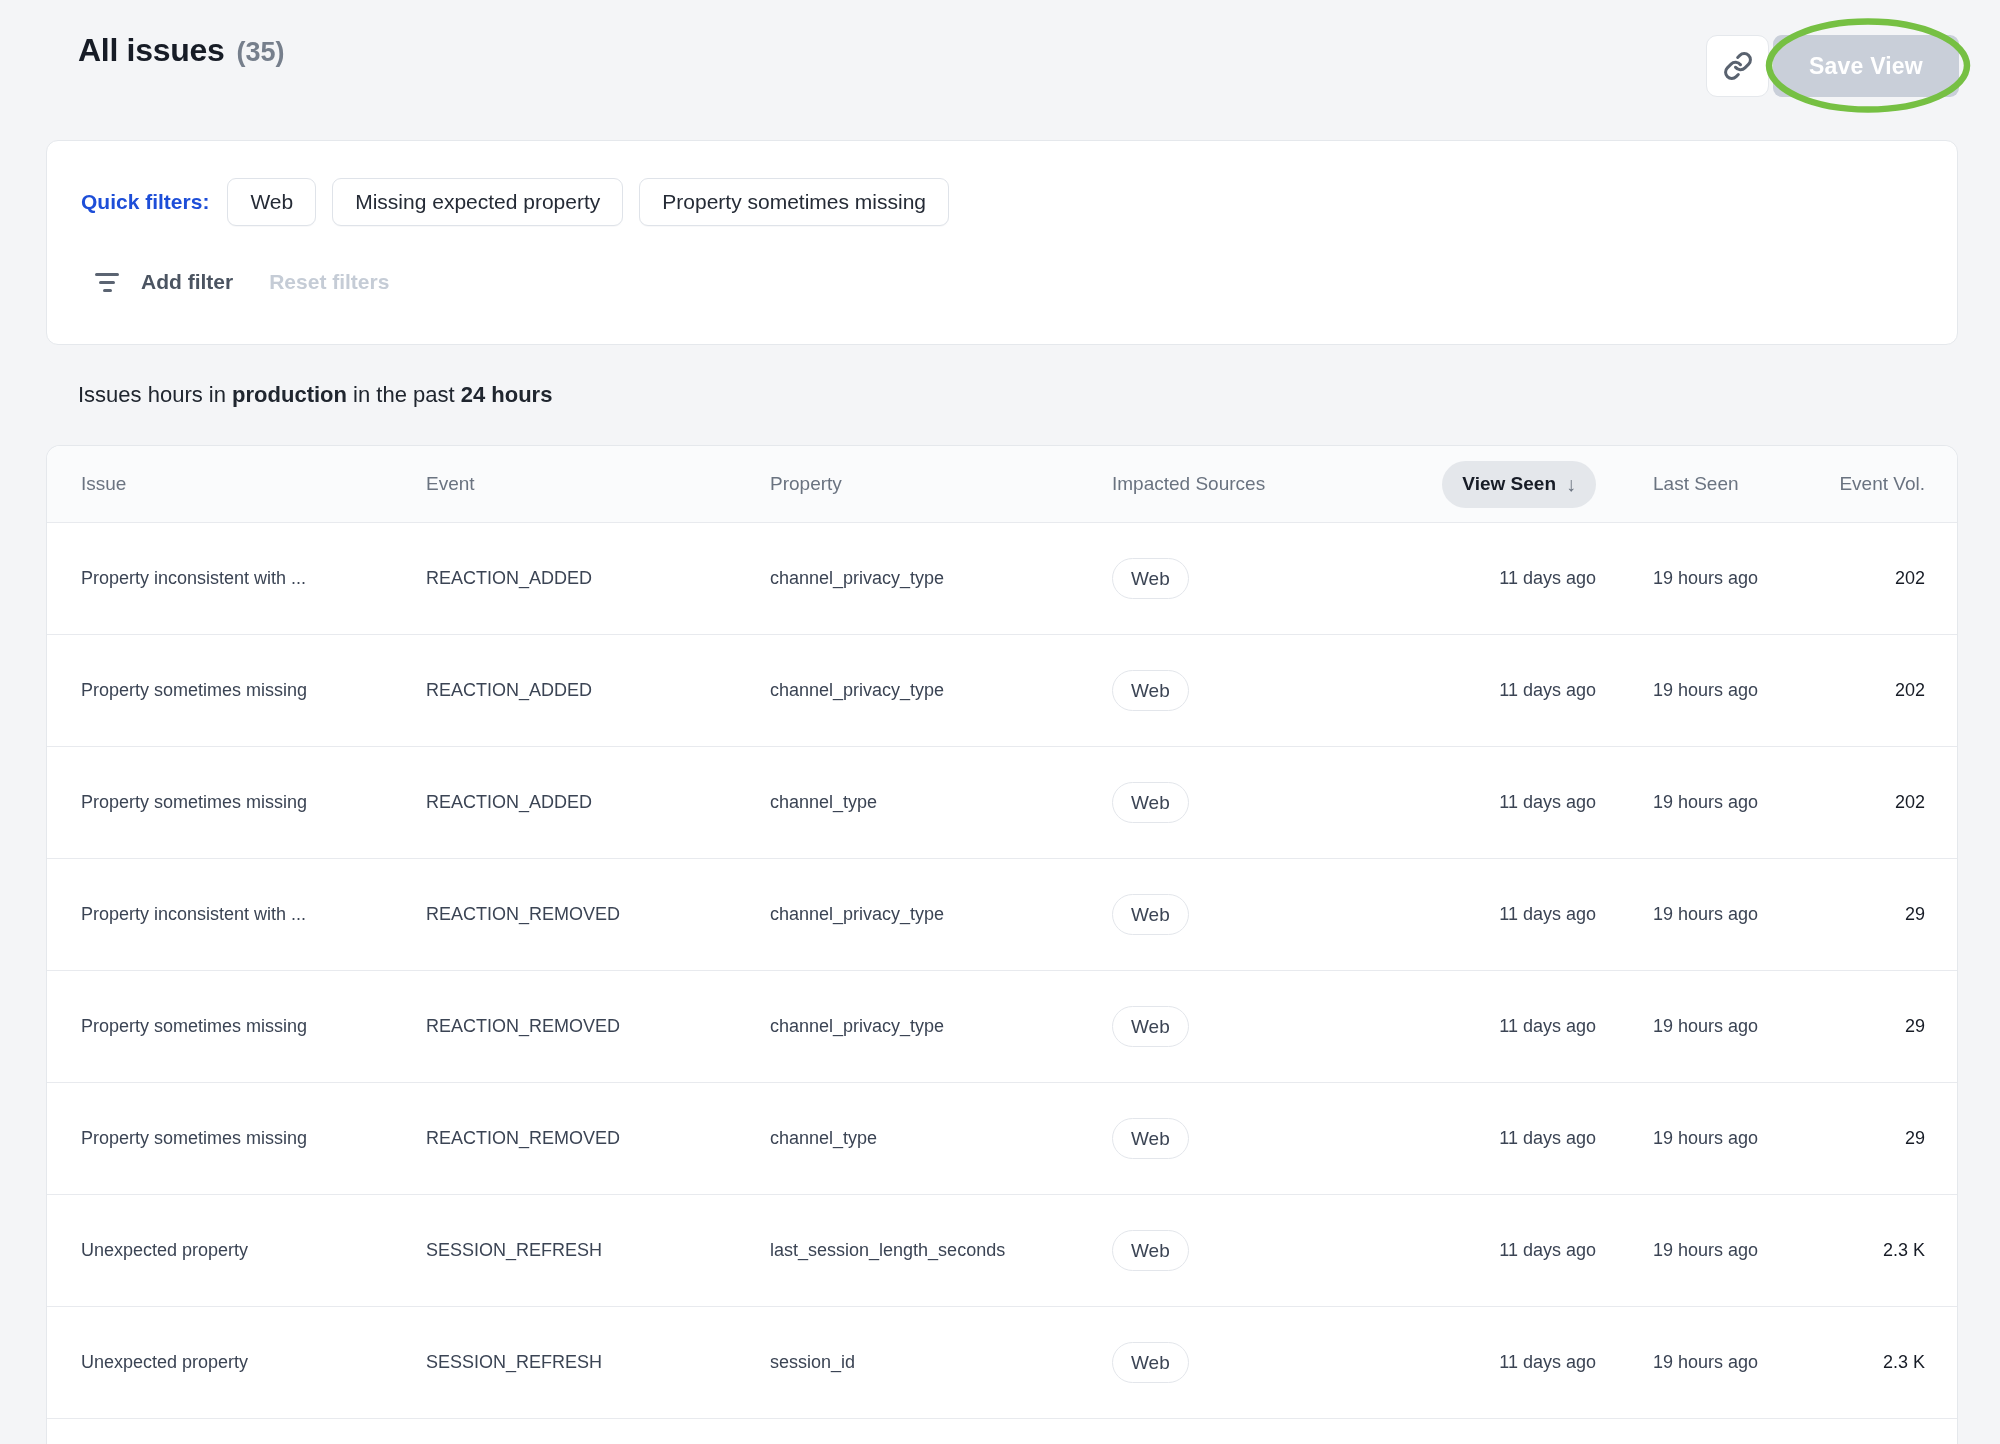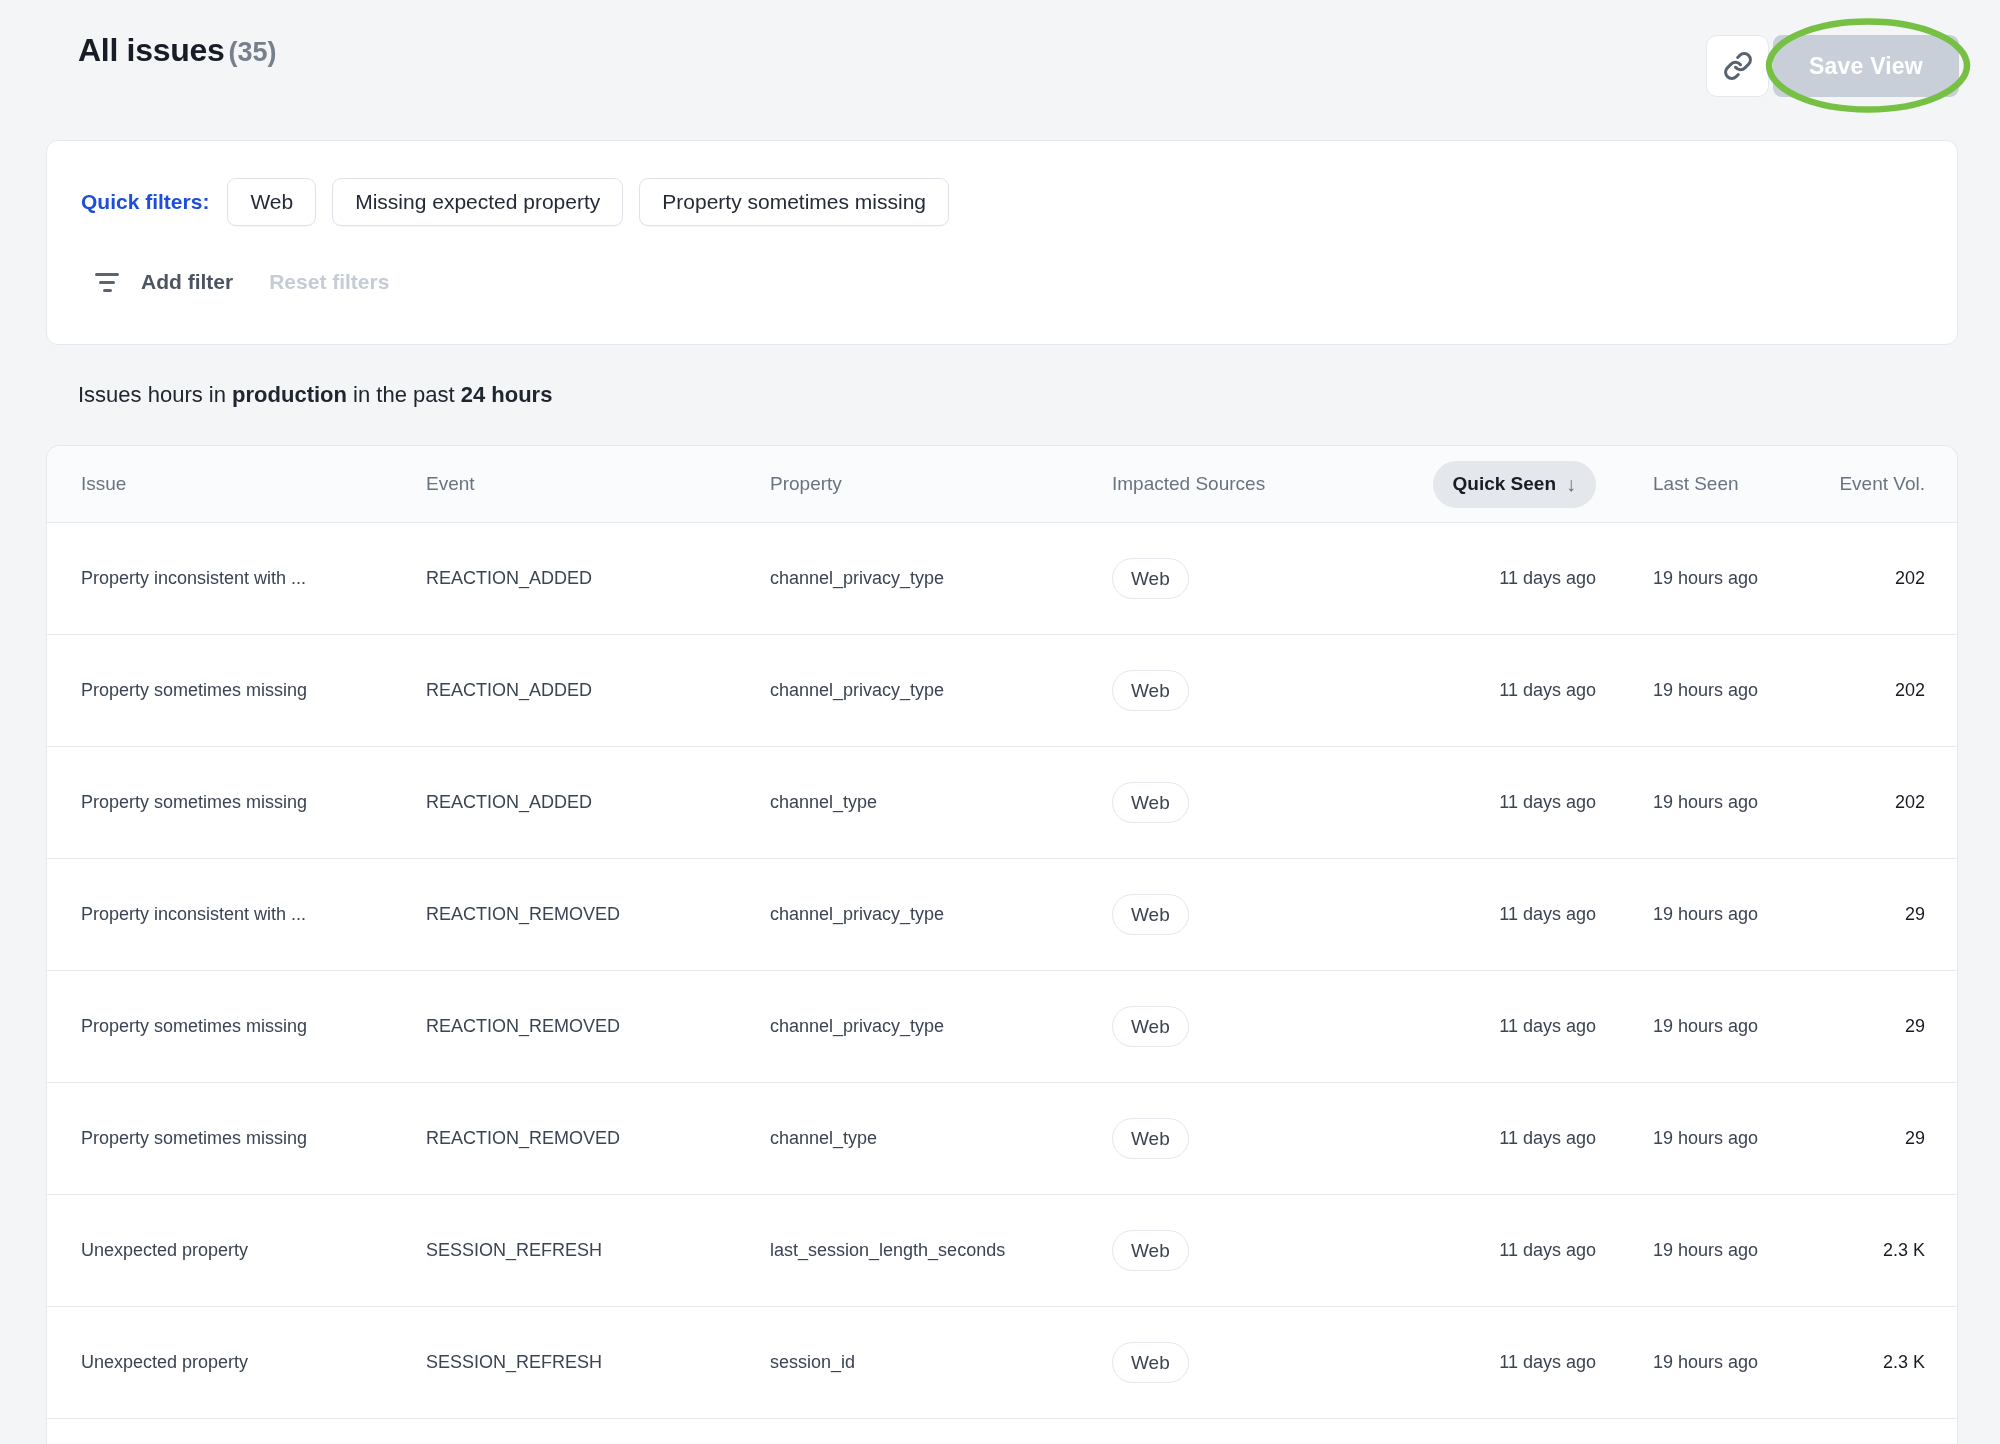--- a/index.html
+++ b/index.html
@@ -19,21 +19,21 @@
   *{box-sizing:border-box;margin:0;padding:0;}
   html,body{width:2000px;height:1444px;overflow:hidden;}
   body{
     background:var(--page-bg);
     font-family:"Liberation Sans","DejaVu Sans",sans-serif;
     color:var(--text-dark);
     position:relative;
   }
   
   .page-header{position:relative;height:140px;}
-  .title-wrap{position:absolute;left:78px;top:32px;display:flex;align-items:baseline;gap:4px;}
+  .title-wrap{position:absolute;left:78px;top:32px;display:flex;align-items:baseline;gap:12px;}
   .page-title{font-size:32px;font-weight:700;color:#171c26;letter-spacing:-.3px;}
   .page-count{font-size:27px;font-weight:600;color:#767f8c;}
   .header-actions{position:absolute;right:41px;top:35px;display:flex;gap:4px;align-items:center;}
   .icon-btn{
     width:63px;height:62px;background:#fff;border:1px solid var(--border);
     border-radius:11px;display:flex;align-items:center;justify-content:center;cursor:pointer;
   }
   .icon-btn svg{width:30px;height:30px;stroke:#59626f;fill:none;stroke-width:2.4;stroke-linecap:round;stroke-linejoin:round;}
   .save-btn{
     width:186px;height:62px;border:none;border-radius:9px;background:var(--save-bg);
@@ -147,21 +147,21 @@
 <p class="scope-line"><span>Issues hours in </span><b>production</b><span> in the past </span><b>24 hours</b></p>
 
 <section class="table-card">
   <div class="thead">
     <div class="th c-issue">Issue</div>
     <div class="th c-event">Event</div>
     <div class="th c-prop">Property</div>
     <div class="th c-src">Impacted Sources</div>
     <div class="th c-first">
       <span class="sort-pill">
-        <span class="lbl">Quick Seen</span>
+        <span class="lbl">View Seen</span>
         <span class="arrow">↓</span>
       </span>
     </div>
     <div class="th c-last">Last Seen</div>
     <div class="th c-vol">Event Vol.</div>
   </div>
   <div id="table-body">
   <div class="trow">
     <div class="cell c-issue"><span class="cell-text">Property inconsistent with ...</span></div>
     <div class="cell c-event"><span class="cell-text">REACTION_ADDED</span></div>

